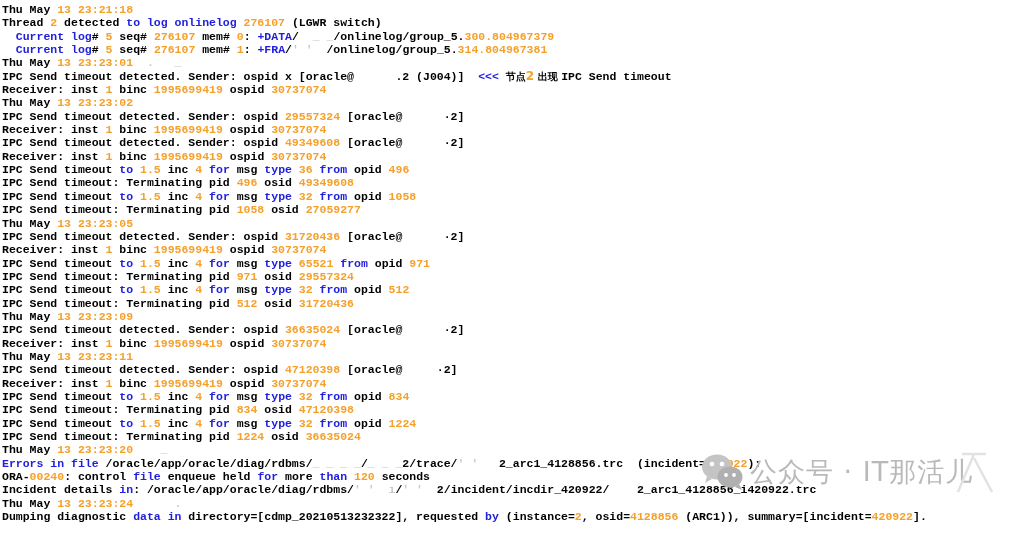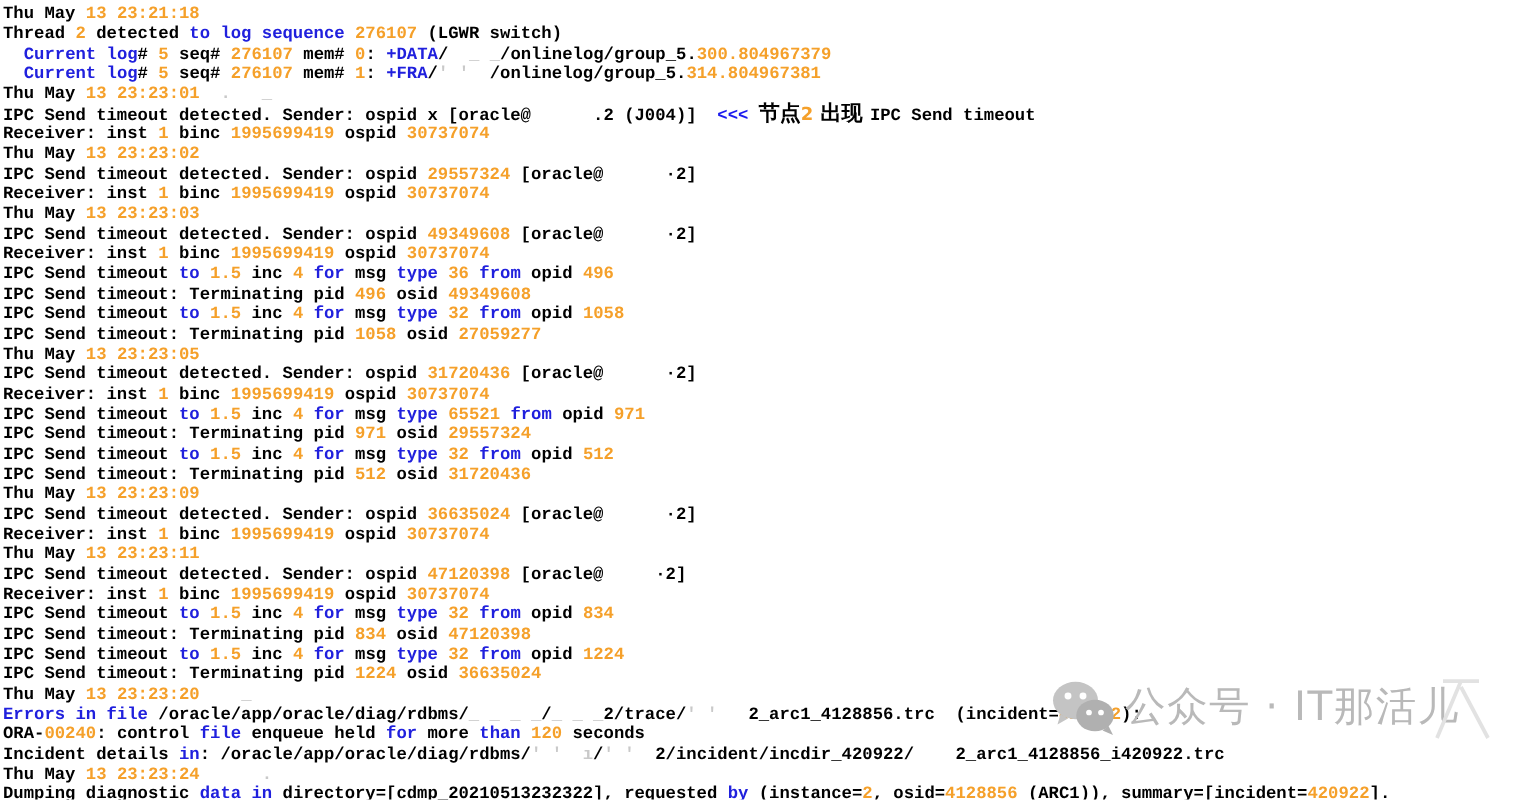--- a/index.html
+++ b/index.html
@@ -30,21 +30,21 @@
     color: #000000;
     letter-spacing: 0px;
     font-weight: 700;
   }
   .tok { font-weight: 700; }
   .tok.plain  { color: #000000; }
   .tok.num    { color: #f5a02a; }
   .tok.kw     { color: #2020dd; }
   .tok.faint  { color: #c9c9c9; }
   .tok.anno   { color: #1a1aee; }
-  .tok.cjk    { color: #000000; font-family: "DejaVu Sans", sans-serif; font-size: 14px; font-weight: 700;}
+  .tok.cjk    { color: #000000; font-family: "DejaVu Sans", sans-serif; font-size: 10px; font-weight: 700;}
   .tok.cjknum { color: #f5a02a; font-family: "DejaVu Sans", sans-serif; font-size: 12px; font-weight: 700;}
 
   
   #watermark {
     position: absolute;
     left: 700px;
     top: 452px;
     display: flex;
     align-items: flex-end;
     pointer-events: none;
@@ -74,30 +74,29 @@
     pointer-events: none;
   }
 </style>
 </head>
 <body>
 
 <div id="log-viewer">
 
   <div id="log-body">
       <div class="log-line"><span class="tok plain">Thu May </span><span class="tok num">13</span><span class="tok plain"> </span><span class="tok num">23:21:18</span></div>
-      <div class="log-line"><span class="tok plain">Thread </span><span class="tok num">2</span><span class="tok plain"> detected </span><span class="tok kw">to log sequence</span><span class="tok plain"> </span><span class="tok num">276107</span><span class="tok plain"> (LGWR switch)</span></div>
+      <div class="log-line"><span class="tok plain">Thread </span><span class="tok num">2</span><span class="tok plain"> detected </span><span class="tok kw">to log onlinelog</span><span class="tok plain"> </span><span class="tok num">276107</span><span class="tok plain"> (LGWR switch)</span></div>
       <div class="log-line"><span class="tok plain">  </span><span class="tok kw">Current log</span><span class="tok plain"># </span><span class="tok num">5</span><span class="tok plain"> seq# </span><span class="tok num">276107</span><span class="tok plain"> mem# </span><span class="tok num">0</span><span class="tok plain">: </span><span class="tok kw">+DATA</span><span class="tok plain">/</span><span class="tok faint">  _ _</span><span class="tok plain">/onlinelog/group_5.</span><span class="tok num">300.804967379</span></div>
       <div class="log-line"><span class="tok plain">  </span><span class="tok kw">Current log</span><span class="tok plain"># </span><span class="tok num">5</span><span class="tok plain"> seq# </span><span class="tok num">276107</span><span class="tok plain"> mem# </span><span class="tok num">1</span><span class="tok plain">: </span><span class="tok kw">+FRA</span><span class="tok plain">/</span><span class="tok faint">' '  </span><span class="tok plain">/onlinelog/group_5.</span><span class="tok num">314.804967381</span></div>
       <div class="log-line"><span class="tok plain">Thu May </span><span class="tok num">13</span><span class="tok plain"> </span><span class="tok num">23:23:01</span><span class="tok faint">  .   _</span></div>
       <div class="log-line"><span class="tok plain">IPC Send timeout detected. Sender: ospid x [oracle@</span><span class="tok faint">     </span><span class="tok plain"> .</span><span class="tok plain">2 (J004)]  </span><span class="tok anno">&lt;&lt;&lt; </span><span class="tok cjk">节点</span><span class="tok cjknum">2</span><span class="tok cjk"> 出现 </span><span class="tok plain">IPC Send timeout</span></div>
       <div class="log-line"><span class="tok plain">Receiver: inst </span><span class="tok num">1</span><span class="tok plain"> binc </span><span class="tok num">1995699419</span><span class="tok plain"> ospid </span><span class="tok num">30737074</span></div>
       <div class="log-line"><span class="tok plain">Thu May </span><span class="tok num">13</span><span class="tok plain"> </span><span class="tok num">23:23:02</span></div>
       <div class="log-line"><span class="tok plain">IPC Send timeout detected. Sender: ospid </span><span class="tok num">29557324</span><span class="tok plain"> [oracle@</span><span class="tok faint">     </span><span class="tok plain"> ·2]</span></div>
       <div class="log-line"><span class="tok plain">Receiver: inst </span><span class="tok num">1</span><span class="tok plain"> binc </span><span class="tok num">1995699419</span><span class="tok plain"> ospid </span><span class="tok num">30737074</span></div>
-      <div class="log-line"><span class="tok plain">Thu May </span><span class="tok num">13</span><span class="tok plain"> </span><span class="tok num">23:23:03</span></div>
       <div class="log-line"><span class="tok plain">IPC Send timeout detected. Sender: ospid </span><span class="tok num">49349608</span><span class="tok plain"> [oracle@</span><span class="tok faint">     </span><span class="tok plain"> ·2]</span></div>
       <div class="log-line"><span class="tok plain">Receiver: inst </span><span class="tok num">1</span><span class="tok plain"> binc </span><span class="tok num">1995699419</span><span class="tok plain"> ospid </span><span class="tok num">30737074</span></div>
       <div class="log-line"><span class="tok plain">IPC Send timeout </span><span class="tok kw">to</span><span class="tok plain"> </span><span class="tok num">1.5</span><span class="tok plain"> inc </span><span class="tok num">4</span><span class="tok plain"> </span><span class="tok kw">for</span><span class="tok plain"> msg </span><span class="tok kw">type</span><span class="tok plain"> </span><span class="tok num">36</span><span class="tok plain"> </span><span class="tok kw">from</span><span class="tok plain"> opid </span><span class="tok num">496</span></div>
       <div class="log-line"><span class="tok plain">IPC Send timeout: Terminating pid </span><span class="tok num">496</span><span class="tok plain"> osid </span><span class="tok num">49349608</span></div>
       <div class="log-line"><span class="tok plain">IPC Send timeout </span><span class="tok kw">to</span><span class="tok plain"> </span><span class="tok num">1.5</span><span class="tok plain"> inc </span><span class="tok num">4</span><span class="tok plain"> </span><span class="tok kw">for</span><span class="tok plain"> msg </span><span class="tok kw">type</span><span class="tok plain"> </span><span class="tok num">32</span><span class="tok plain"> </span><span class="tok kw">from</span><span class="tok plain"> opid </span><span class="tok num">1058</span></div>
       <div class="log-line"><span class="tok plain">IPC Send timeout: Terminating pid </span><span class="tok num">1058</span><span class="tok plain"> osid </span><span class="tok num">27059277</span></div>
       <div class="log-line"><span class="tok plain">Thu May </span><span class="tok num">13</span><span class="tok plain"> </span><span class="tok num">23:23:05</span></div>
       <div class="log-line"><span class="tok plain">IPC Send timeout detected. Sender: ospid </span><span class="tok num">31720436</span><span class="tok plain"> [oracle@</span><span class="tok faint">     </span><span class="tok plain"> ·2]</span></div>
       <div class="log-line"><span class="tok plain">Receiver: inst </span><span class="tok num">1</span><span class="tok plain"> binc </span><span class="tok num">1995699419</span><span class="tok plain"> ospid </span><span class="tok num">30737074</span></div>
       <div class="log-line"><span class="tok plain">IPC Send timeout </span><span class="tok kw">to</span><span class="tok plain"> </span><span class="tok num">1.5</span><span class="tok plain"> inc </span><span class="tok num">4</span><span class="tok plain"> </span><span class="tok kw">for</span><span class="tok plain"> msg </span><span class="tok kw">type</span><span class="tok plain"> </span><span class="tok num">65521</span><span class="tok plain"> </span><span class="tok kw">from</span><span class="tok plain"> opid </span><span class="tok num">971</span></div>

